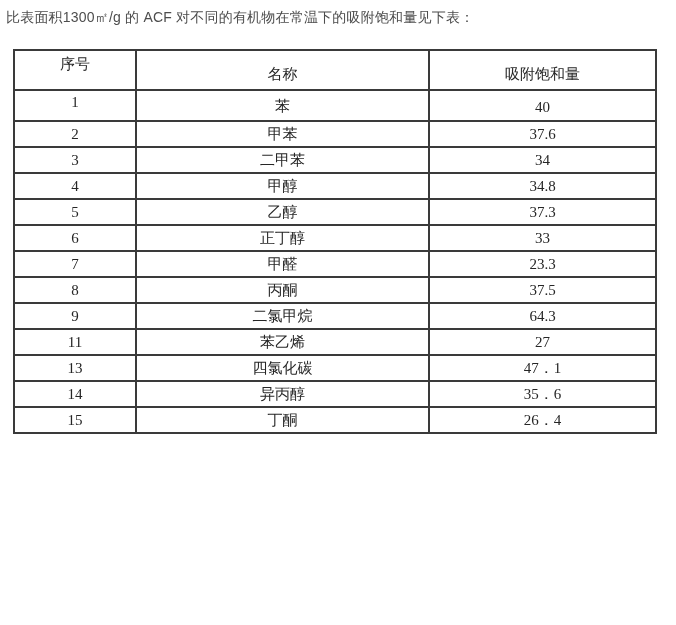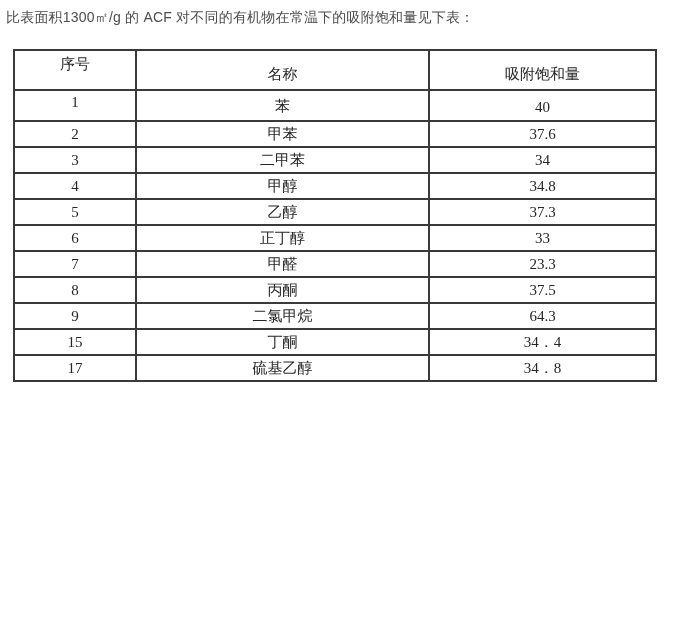--- a/index.html
+++ b/index.html
@@ -115,23 +115,33 @@
         <td>8</td>
         <td>丙酮</td>
         <td>37.5</td>
       </tr>
       <tr>
         <td>9</td>
         <td>二氯甲烷</td>
         <td>64.3</td>
       </tr>
       <tr>
+        <td>11</td>
+        <td>苯乙烯</td>
+        <td>27</td>
+      </tr>
+      <tr>
+        <td>13</td>
+        <td>四氯化碳</td>
+        <td>47．1</td>
+      </tr>
+      <tr>
+        <td>14</td>
+        <td>异丙醇</td>
+        <td>35．6</td>
+      </tr>
+      <tr>
         <td>15</td>
         <td>丁酮</td>
-        <td>34．4</td>
-      </tr>
-      <tr>
-        <td>17</td>
-        <td>硫基乙醇</td>
-        <td>34．8</td>
+        <td>26．4</td>
       </tr>
     </tbody>
 </table>
 
 </body></html>

